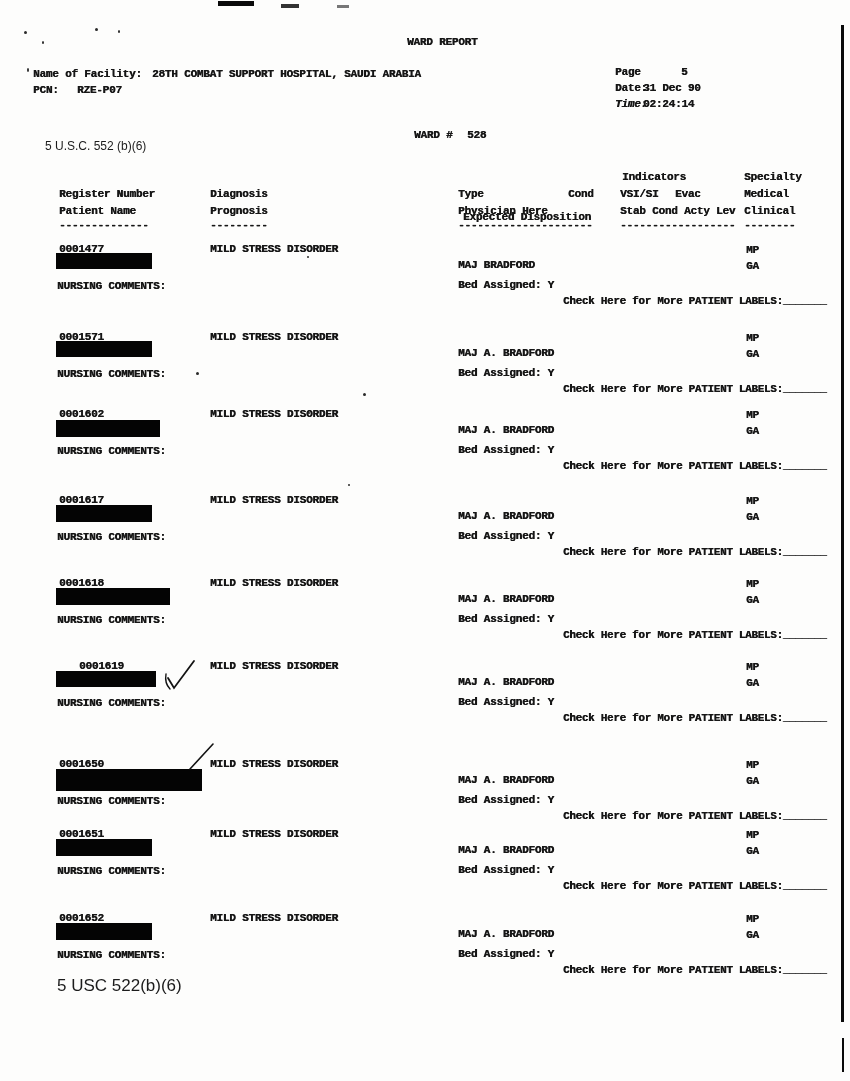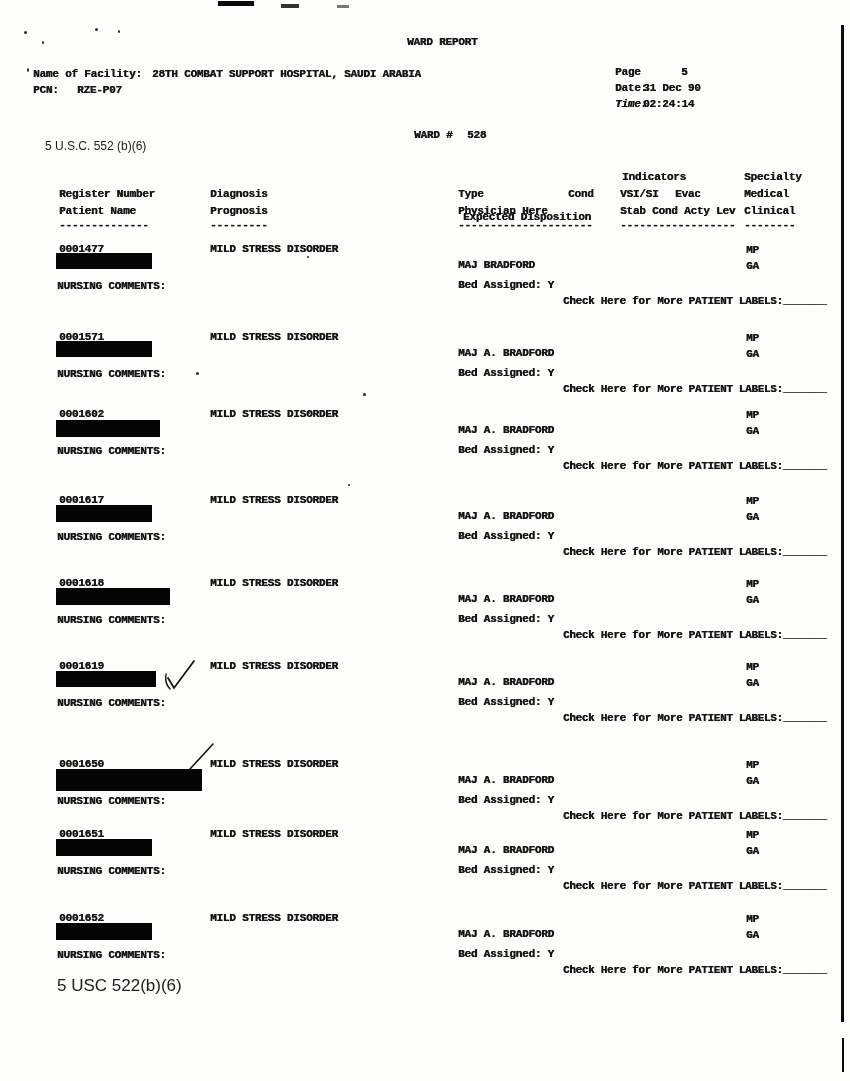--- a/index.html
+++ b/index.html
@@ -138,21 +138,21 @@
     <span class="t diag" style="color: rgb(22, 22, 22);">MILD STRESS DISORDER</span>
     <span class="t mp" style="color: rgb(22, 22, 22);">MP</span>
     <div class="redact" style="left: 56px; top: 11px; width: 114px; height: 17px; background: rgb(4, 4, 4);"></div>
     <span class="t phys" style="color: rgb(22, 22, 22);">MAJ A. BRADFORD</span>
     <span class="t ga" style="color: rgb(22, 22, 22);">GA</span>
     <span class="t nursing" style="color: rgb(22, 22, 22);">NURSING COMMENTS:</span>
     <span class="t bed" style="color: rgb(22, 22, 22);">Bed Assigned: Y</span>
     <span class="t checkline" style="color: rgb(22, 22, 22);"><span>Check Here for More PATIENT LABELS:</span><span>_______</span></span>
   </div>
     <div class="row" style="top: 660px;">
-    <span class="t reg" style="color: rgb(22, 22, 22);">0001619</span>
+    <span class="t reg" style="color: rgb(22, 22, 22); margin-left: 20px;">0001619</span>
     <span class="t diag" style="color: rgb(22, 22, 22);">MILD STRESS DISORDER</span>
     <span class="t mp" style="color: rgb(22, 22, 22);">MP</span>
     <div class="redact" style="left: 56px; top: 11px; width: 100px; height: 16px; background: rgb(4, 4, 4);"></div>
     <span class="t phys" style="color: rgb(22, 22, 22);">MAJ A. BRADFORD</span>
     <span class="t ga" style="color: rgb(22, 22, 22);">GA</span>
     <span class="t nursing" style="color: rgb(22, 22, 22);">NURSING COMMENTS:</span>
     <span class="t bed" style="color: rgb(22, 22, 22);">Bed Assigned: Y</span>
     <span class="t checkline" style="color: rgb(22, 22, 22);"><span>Check Here for More PATIENT LABELS:</span><span>_______</span></span>
   </div>
     <div class="row" style="top: 758px; font-family: Liberation Mono, monospace;">

